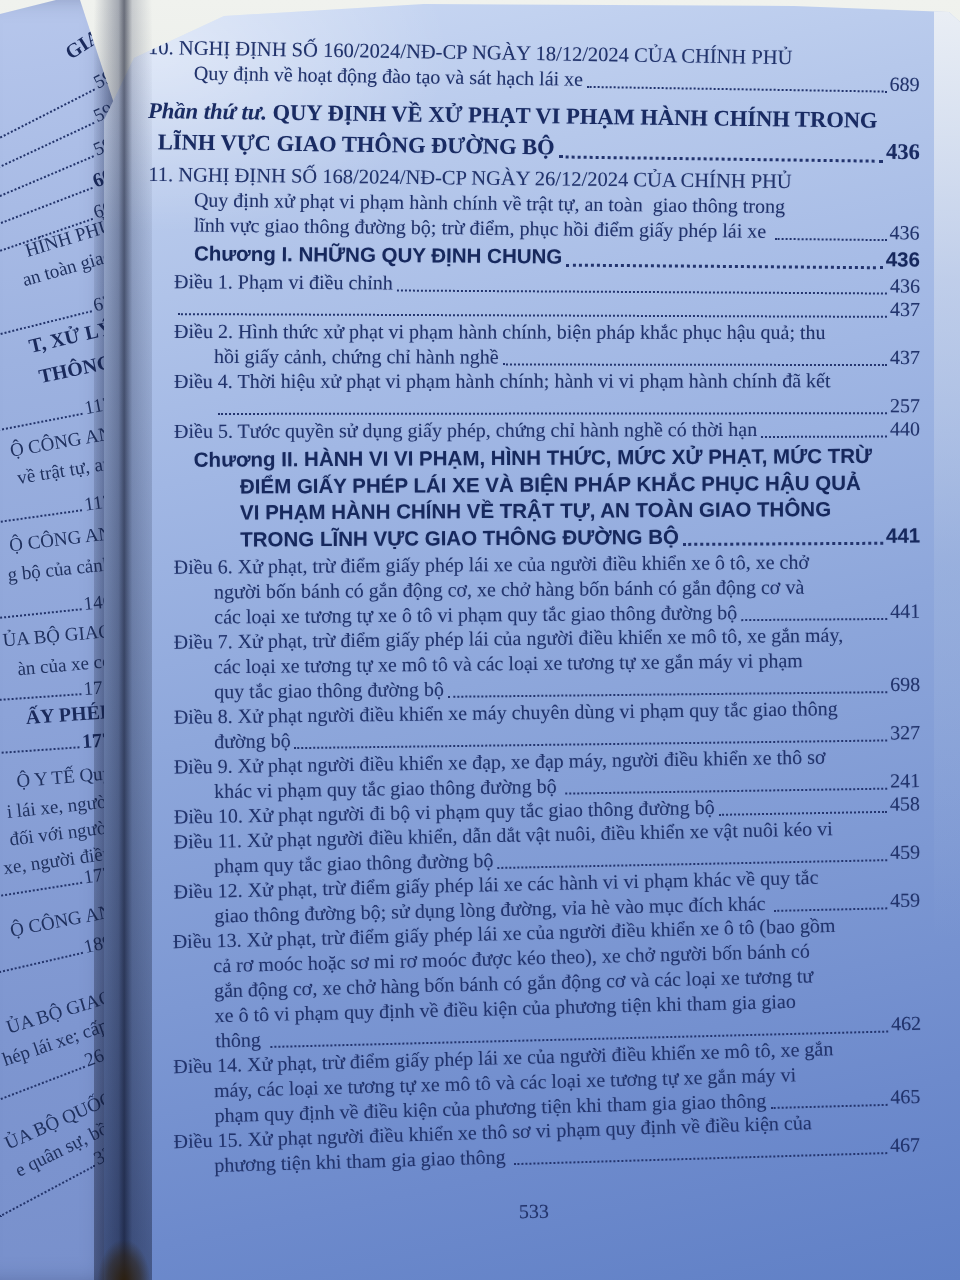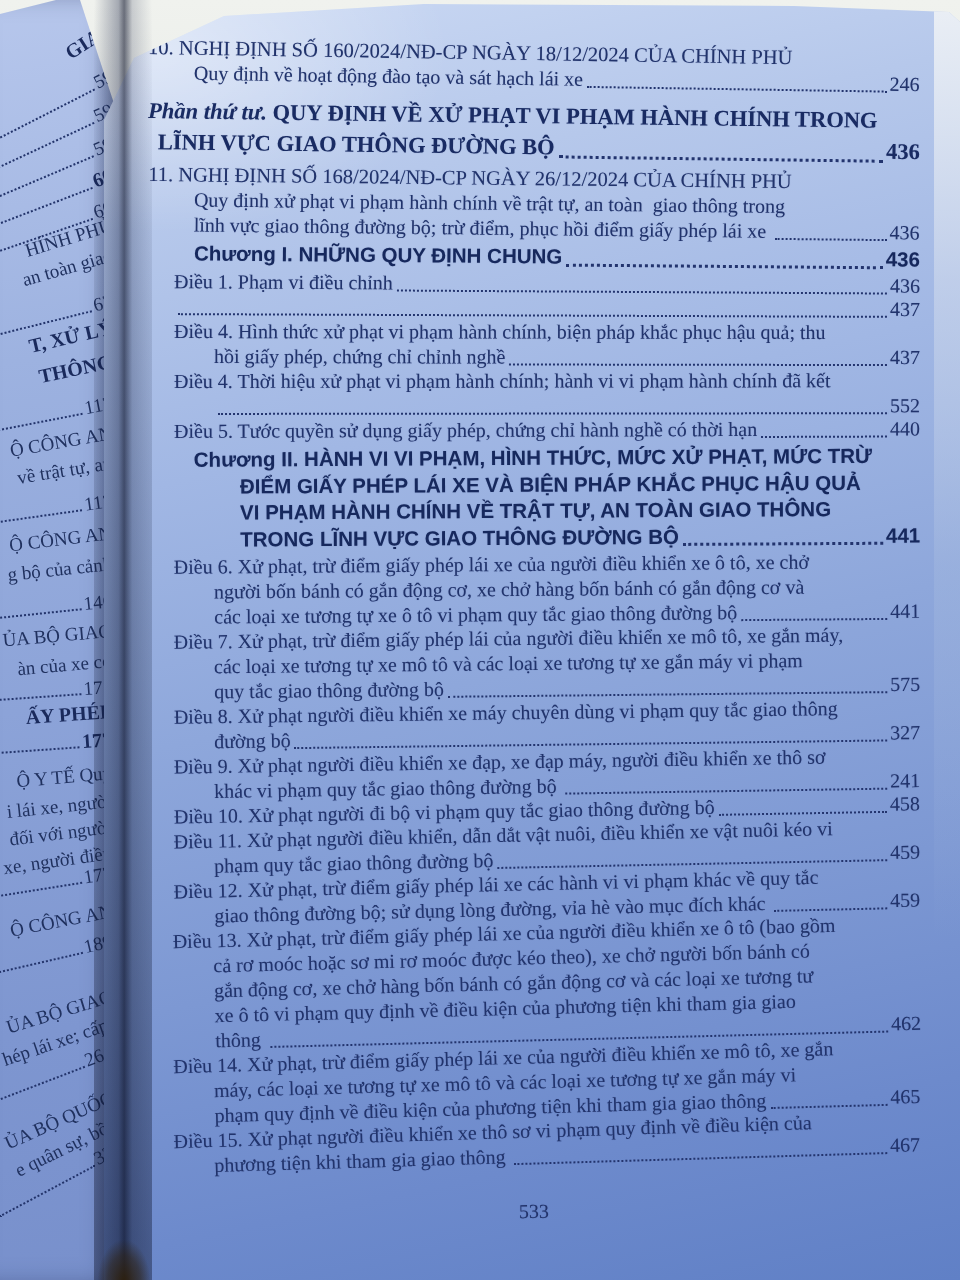--- a/index.html
+++ b/index.html
@@ -219,21 +219,21 @@
     </div>
   <div class="main-page">
     <div class="toc">
         <div class="entry e-item" style="transform: rotate(0.9deg);">
           <div class="line fl">
             <span class="t">10. NGHỊ ĐỊNH SỐ 160/2024/NĐ-CP NGÀY 18/12/2024 CỦA CHÍNH PHỦ</span>
           </div>
           <div class="line cl">
             <span class="t">Quy định về hoạt động đào tạo và sát hạch lái xe</span>
             <span class="lead"></span>
-            <span class="pg">246</span>
+            <span class="pg">689</span>
           </div>
         </div>
         <div class="entry e-part" style="transform: rotate(0.76deg);">
           <div class="line fl">
             <span class="t"><span class="pre">Phần thứ tư.</span> QUY ĐỊNH VỀ XỬ PHẠT VI PHẠM HÀNH CHÍNH TRONG</span>
           </div>
           <div class="line cl">
             <span class="t">LĨNH VỰC GIAO THÔNG ĐƯỜNG BỘ</span>
             <span class="lead"></span>
             <span class="pg">436</span>
@@ -267,35 +267,35 @@
           </div>
         </div>
         <div class="entry e-art" style="transform: rotate(0.22deg);">
           <div class="line fl">
             <span class="lead"></span>
             <span class="pg">437</span>
           </div>
         </div>
         <div class="entry e-art" style="transform: rotate(0.08deg);">
           <div class="line fl">
-            <span class="t">Điều 4. Hình thức xử phạt vi phạm hành chính, biện pháp khắc phục hậu quả; thu</span>
-          </div>
-          <div class="line cl">
-            <span class="t">hồi giấy phép, chứng chỉ chỉnh nghề</span>
+            <span class="t">Điều 2. Hình thức xử phạt vi phạm hành chính, biện pháp khắc phục hậu quả; thu</span>
+          </div>
+          <div class="line cl">
+            <span class="t">hồi giấy cảnh, chứng chỉ hành nghề</span>
             <span class="lead"></span>
             <span class="pg">437</span>
           </div>
         </div>
         <div class="entry e-art" style="transform: rotate(-0.06deg); text-align: right;">
           <div class="line fl">
             <span class="t">Điều 4. Thời hiệu xử phạt vi phạm hành chính; hành vi vi phạm hành chính đã kết</span>
           </div>
           <div class="line cl">
             <span class="lead"></span>
-            <span class="pg">552</span>
+            <span class="pg">257</span>
           </div>
         </div>
         <div class="entry e-art" style="transform: rotate(-0.19deg);">
           <div class="line fl">
             <span class="t">Điều 5. Tước quyền sử dụng giấy phép, chứng chỉ hành nghề có thời hạn</span>
             <span class="lead"></span>
             <span class="pg">440</span>
           </div>
         </div>
         <div class="entry e-chap" style="transform: rotate(-0.33deg);">
@@ -330,21 +330,21 @@
         <div class="entry e-art" style="transform: rotate(-0.61deg);">
           <div class="line fl">
             <span class="t">Điều 7. Xử phạt, trừ điểm giấy phép lái của người điều khiển xe mô tô, xe gắn máy,</span>
           </div>
           <div class="line cl">
             <span class="t">các loại xe tương tự xe mô tô và các loại xe tương tự xe gắn máy vi phạm</span>
           </div>
           <div class="line cl">
             <span class="t">quy tắc giao thông đường bộ</span>
             <span class="lead"></span>
-            <span class="pg">575</span>
+            <span class="pg">698</span>
           </div>
         </div>
         <div class="entry e-art" style="transform: rotate(-0.74deg);">
           <div class="line fl">
             <span class="t">Điều 8. Xử phạt người điều khiển xe máy chuyên dùng vi phạm quy tắc giao thông</span>
           </div>
           <div class="line cl">
             <span class="t">đường bộ</span>
             <span class="lead"></span>
             <span class="pg">327</span>

